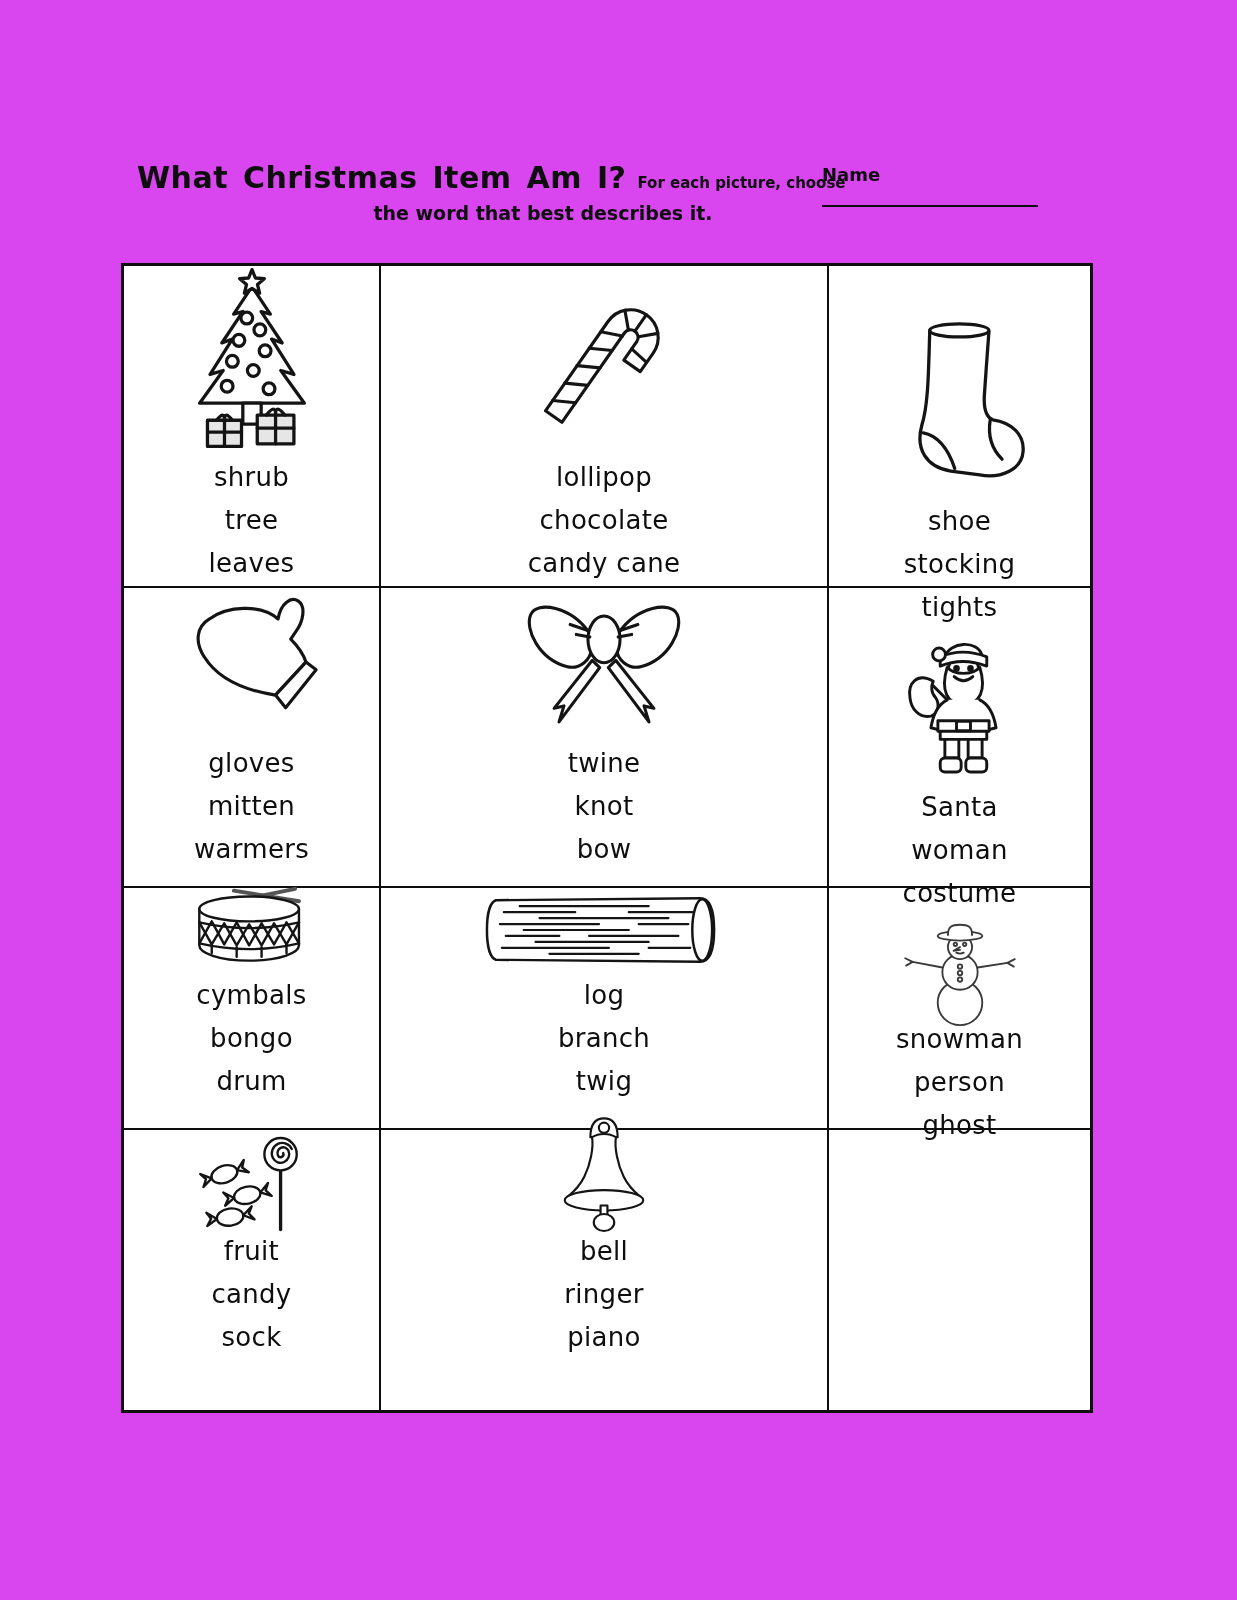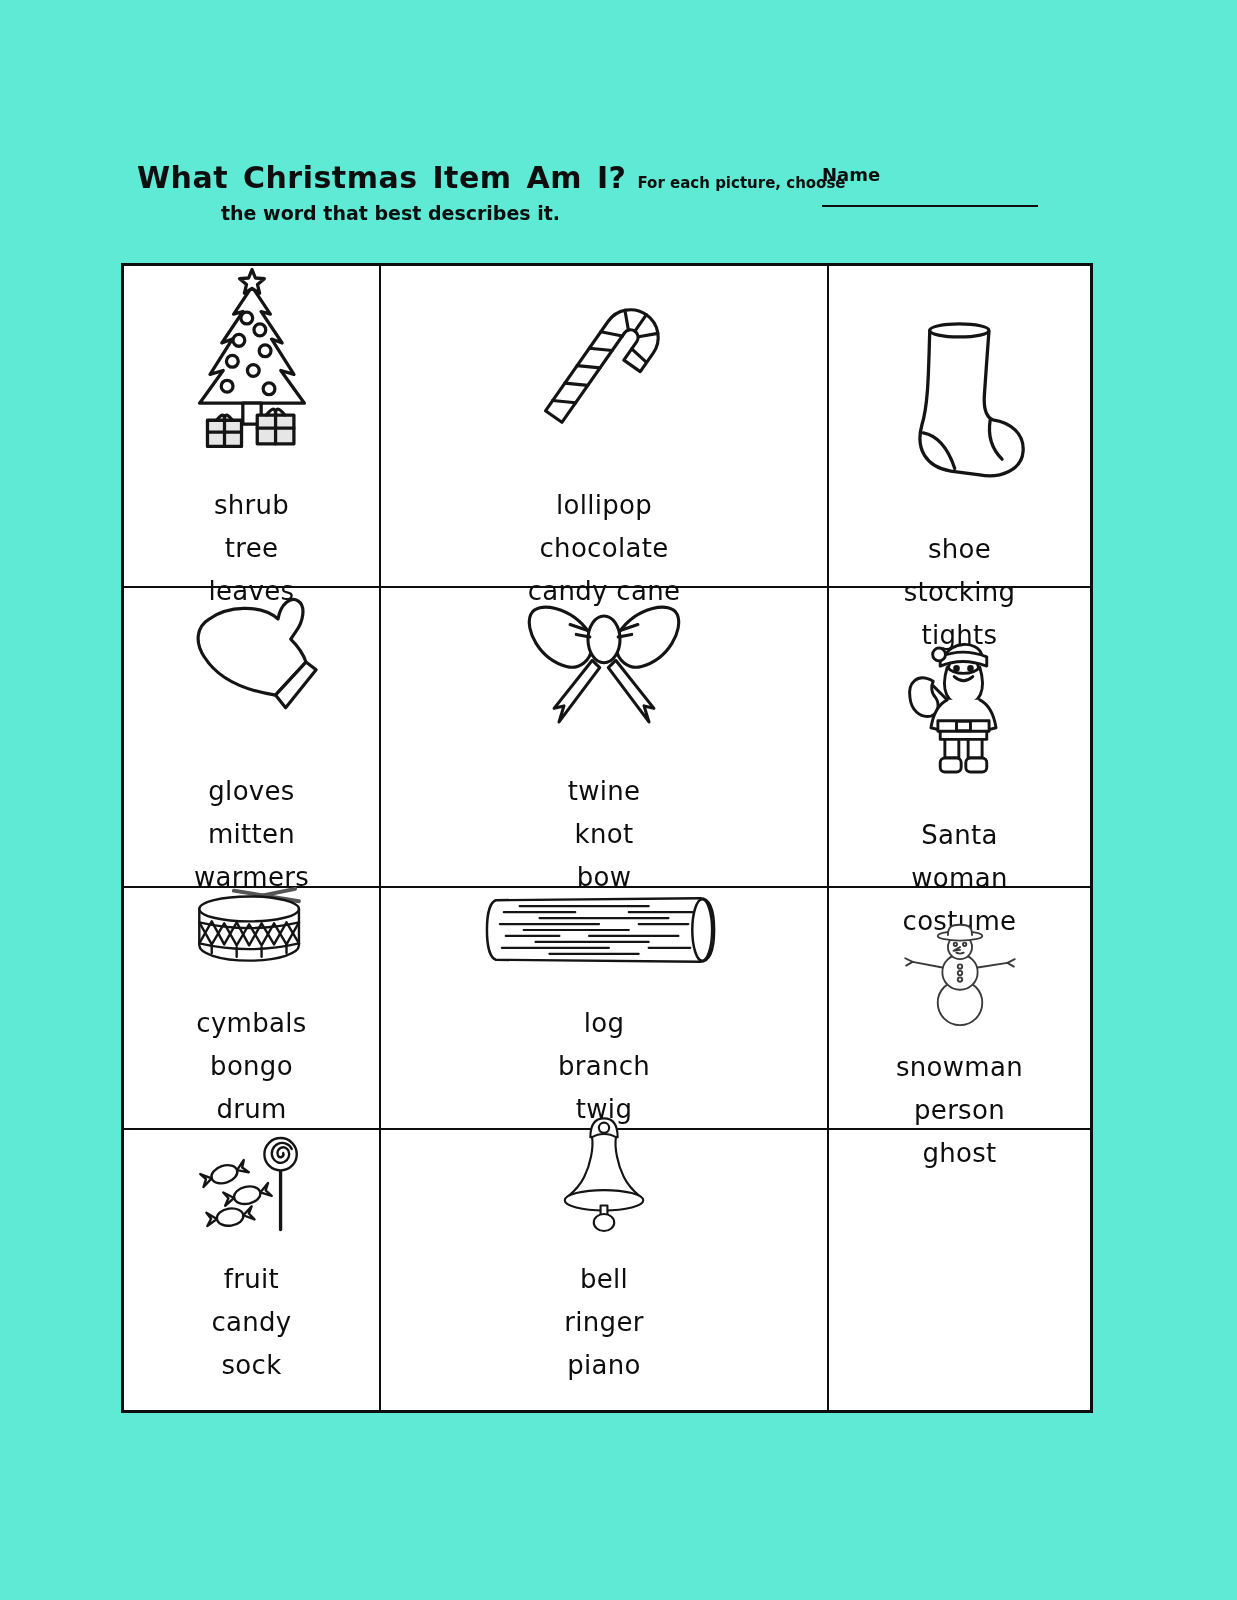--- a/index.html
+++ b/index.html
@@ -1,43 +1,43 @@
 <!DOCTYPE html>
 <html><head>
 <meta charset="utf-8">
 <style>
   * { margin:0; padding:0; box-sizing:border-box; }
   html,body { background:#fff; }
   body {
     width:1237px; height:1600px; position:relative;
     font-family:"DejaVu Sans", sans-serif; color:#0e0e0e;
   }
-  .page { position:absolute; inset:0; background:#5eead4; }
+  .page { position:absolute; inset:0; background:#d946ef; }
 
   
   .header { position:absolute; left:137px; top:160px; width:700px; }
   .title-row { display:flex; align-items:baseline; white-space:nowrap; }
   .title { font-size:30px; font-weight:bold; letter-spacing:.5px; word-spacing:4px; }
   .instr1 { font-size:15px; font-weight:600; margin-left:3px;padding-left:8px; }
-  .instr2 { font-size:19px; font-weight:600; margin-top:7px; margin-left:84px; }
+  .instr2 { font-size:19px; font-weight:600; margin-top:7px; margin-left:112px;text-align:center; }
   .name-block { position:absolute; left:822px; top:164px; display:flex; align-items:flex-start;flex-direction:column; }
   .name-label { font-size:18px; font-weight:600; line-height:22px; }
   .name-line { display:inline-block; width:216px; height:21px; border-bottom:2.5px solid #0e0e0e; }
 
   
   .grid {
     position:absolute; left:121px; top:263px; width:972px; height:1150px;
     border:3px solid #0e0e0e; display:grid;
     grid-template-columns:257px 448px 1fr;
     grid-template-rows:322px 300px 242px 1fr;
     background:#fff;
   }
   .cell {
     border-right:2.5px solid #0e0e0e; border-bottom:2.5px solid #0e0e0e;
-    display:flex; flex-direction:column; align-items:center; overflow:visible;gap:28px;
+    display:flex; flex-direction:column; align-items:center; overflow:visible;
   }
   .cell:nth-child(3n) { border-right:none;margin-top:44px; }
   .cell:nth-child(n+10) { border-bottom:none; }
   .imgbox { display:flex; align-items:center; justify-content:center; flex:0 0 auto; }
   .r1 .imgbox { height:188px; }
   .r2 .imgbox { height:152px; }
   .r3 .imgbox { height:84px; }
   .r4 .imgbox { height:98px; }
   .options { text-align:center; margin-top:2px; }
   .option { font-size:26px; line-height:43px; letter-spacing:.3px; }

